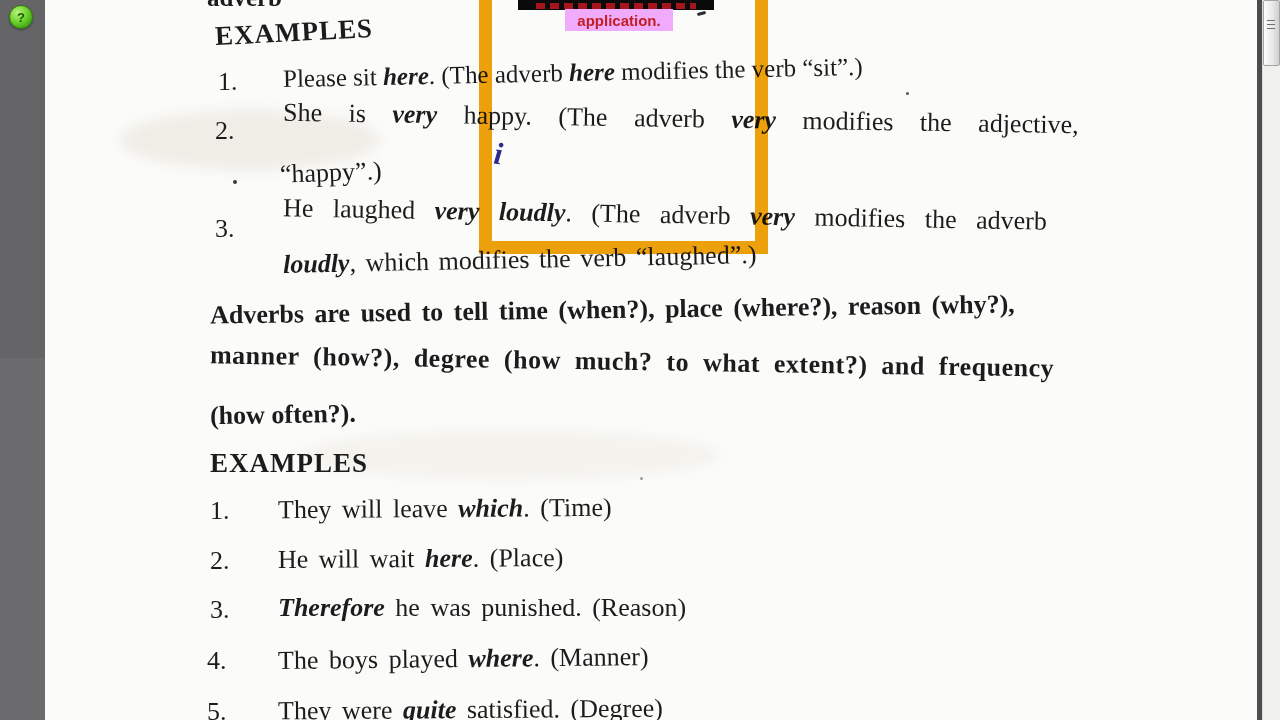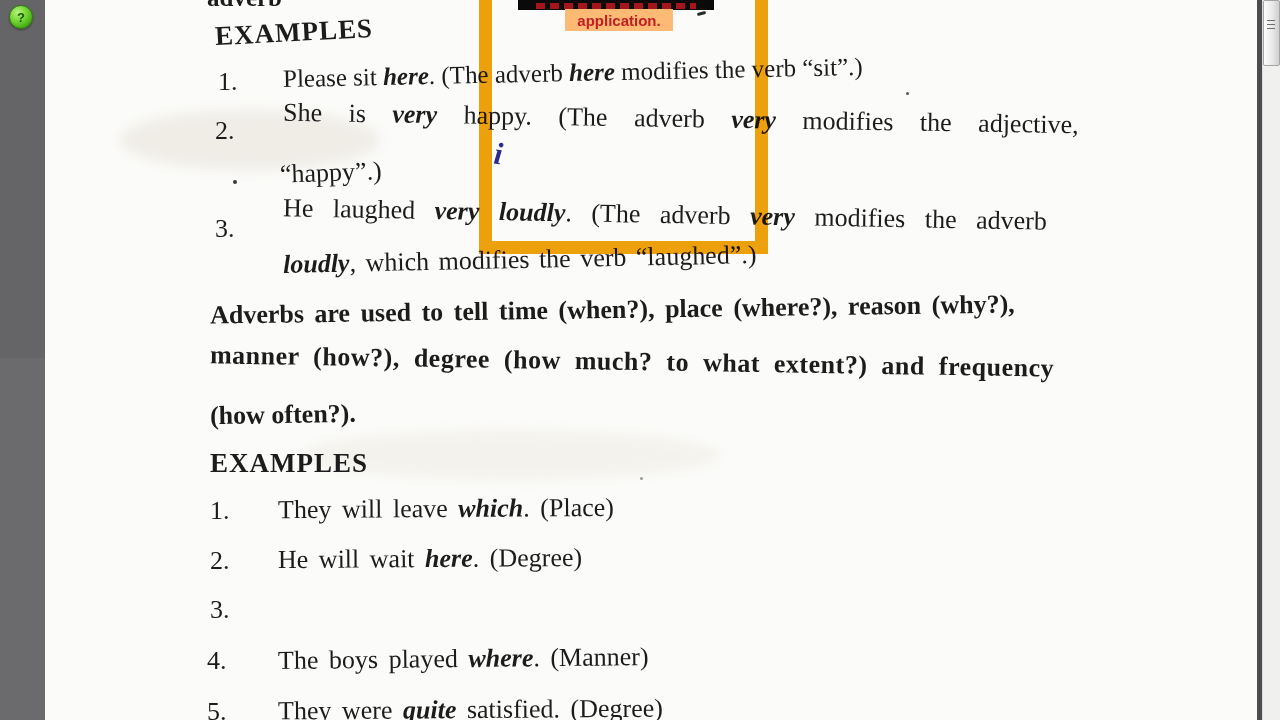--- a/index.html
+++ b/index.html
@@ -38,21 +38,21 @@
   #highlight-box{
     position:absolute;left:479px;top:-40px;width:263px;height:268px;z-index:10;
     border:13px solid #f0a30c;mix-blend-mode:multiply;
   }
   #banner-top{position:absolute;left:518px;top:-14px;width:196px;height:24px;background:#0a0a0a;z-index:12;}
   #banner-top .frag{
     position:absolute;left:18px;bottom:1px;width:160px;height:6px;
     background:repeating-linear-gradient(90deg,#a5151b 0 9px,transparent 9px 14px);
   }
   #banner-app{
-    position:absolute;left:565px;top:9px;width:108px;height:22px;background:#fdba74;z-index:12;
+    position:absolute;left:565px;top:9px;width:108px;height:22px;background:#f0abfc;z-index:12;
     display:flex;align-items:center;justify-content:center;
     font-family:"Liberation Sans",sans-serif;font-weight:bold;font-size:15px;color:#c11f24;
   }
   #ink-mark{
     position:absolute;left:494px;top:136px;z-index:3;
     font-size:31px;font-weight:bold;font-style:italic;color:#2b2b90;transform:rotate(6deg);
   }
   .speck{position:absolute;background:#3a3a3a;z-index:3;border-radius:50%;}
   .smudge{position:absolute;background:#efede6;border-radius:50%;filter:blur(6px);z-index:1;}
 </style>
@@ -81,26 +81,27 @@
   <div class="line" style="left:283px;top:202px;transform:rotate(1deg);word-spacing:13px;"><span>He laughed </span><span class="bi">very loudly</span><span>. (The adverb </span><span class="bi">very</span><span> modifies the adverb</span></div>
   <div class="line" style="left:283px;top:247px;transform:rotate(-1.2deg);word-spacing:3px;"><span class="bi">loudly</span><span>, which modifies the verb “laughed”.)</span></div>
 
   <div class="para" style="left:210px;top:297px;transform:rotate(-0.8deg);word-spacing:4px;">Adverbs are used to tell time (when?), place (where?), reason (why?),</div>
   <div class="para" style="left:210px;top:349px;transform:rotate(0.9deg);word-spacing:7px;letter-spacing:0.5px;">manner (how?), degree (how much? to what extent?) and frequency</div>
   <div class="para" style="left:210px;top:402px;transform:rotate(-1deg);">(how often?).</div>
 
   <div class="heading" style="left:210px;top:450px;">EXAMPLES</div>
 
   <div class="num" style="left:210px;top:498px;">1.</div>
-  <div class="line" style="left:278px;top:496px;transform:rotate(-0.4deg);word-spacing:4px;"><span>They will leave </span><span class="bi">which</span><span>. (Place)</span></div>
+  <div class="line" style="left:278px;top:496px;transform:rotate(-0.4deg);word-spacing:4px;"><span>They will leave </span><span class="bi">which</span><span>. (Time)</span></div>
 
   <div class="num" style="left:210px;top:548px;">2.</div>
-  <div class="line" style="left:278px;top:546px;transform:rotate(-0.4deg);word-spacing:4px;"><span>He will wait </span><span class="bi">here</span><span>. (Degree)</span></div>
+  <div class="line" style="left:278px;top:546px;transform:rotate(-0.4deg);word-spacing:4px;"><span>He will wait </span><span class="bi">here</span><span>. (Place)</span></div>
 
   <div class="num" style="left:210px;top:597px;">3.</div>
+  <div class="line" style="left:278px;top:595px;word-spacing:4px;"><span class="bi">Therefore</span><span> he was punished. (Reason)</span></div>
 
   <div class="num" style="left:207px;top:648px;">4.</div>
   <div class="line" style="left:278px;top:646px;transform:rotate(-0.6deg);word-spacing:4px;"><span>The boys played </span><span class="bi">where</span><span>. (Manner)</span></div>
 
   <div class="num" style="left:207px;top:699px;">5.</div>
   <div class="line" style="left:278px;top:697px;transform:rotate(-0.4deg);word-spacing:4px;"><span>They were </span><span class="bi">quite</span><span> satisfied. (Degree)</span></div>
 
   <div id="highlight-box"></div>
   <div id="banner-top">
       <div class="frag"></div>

